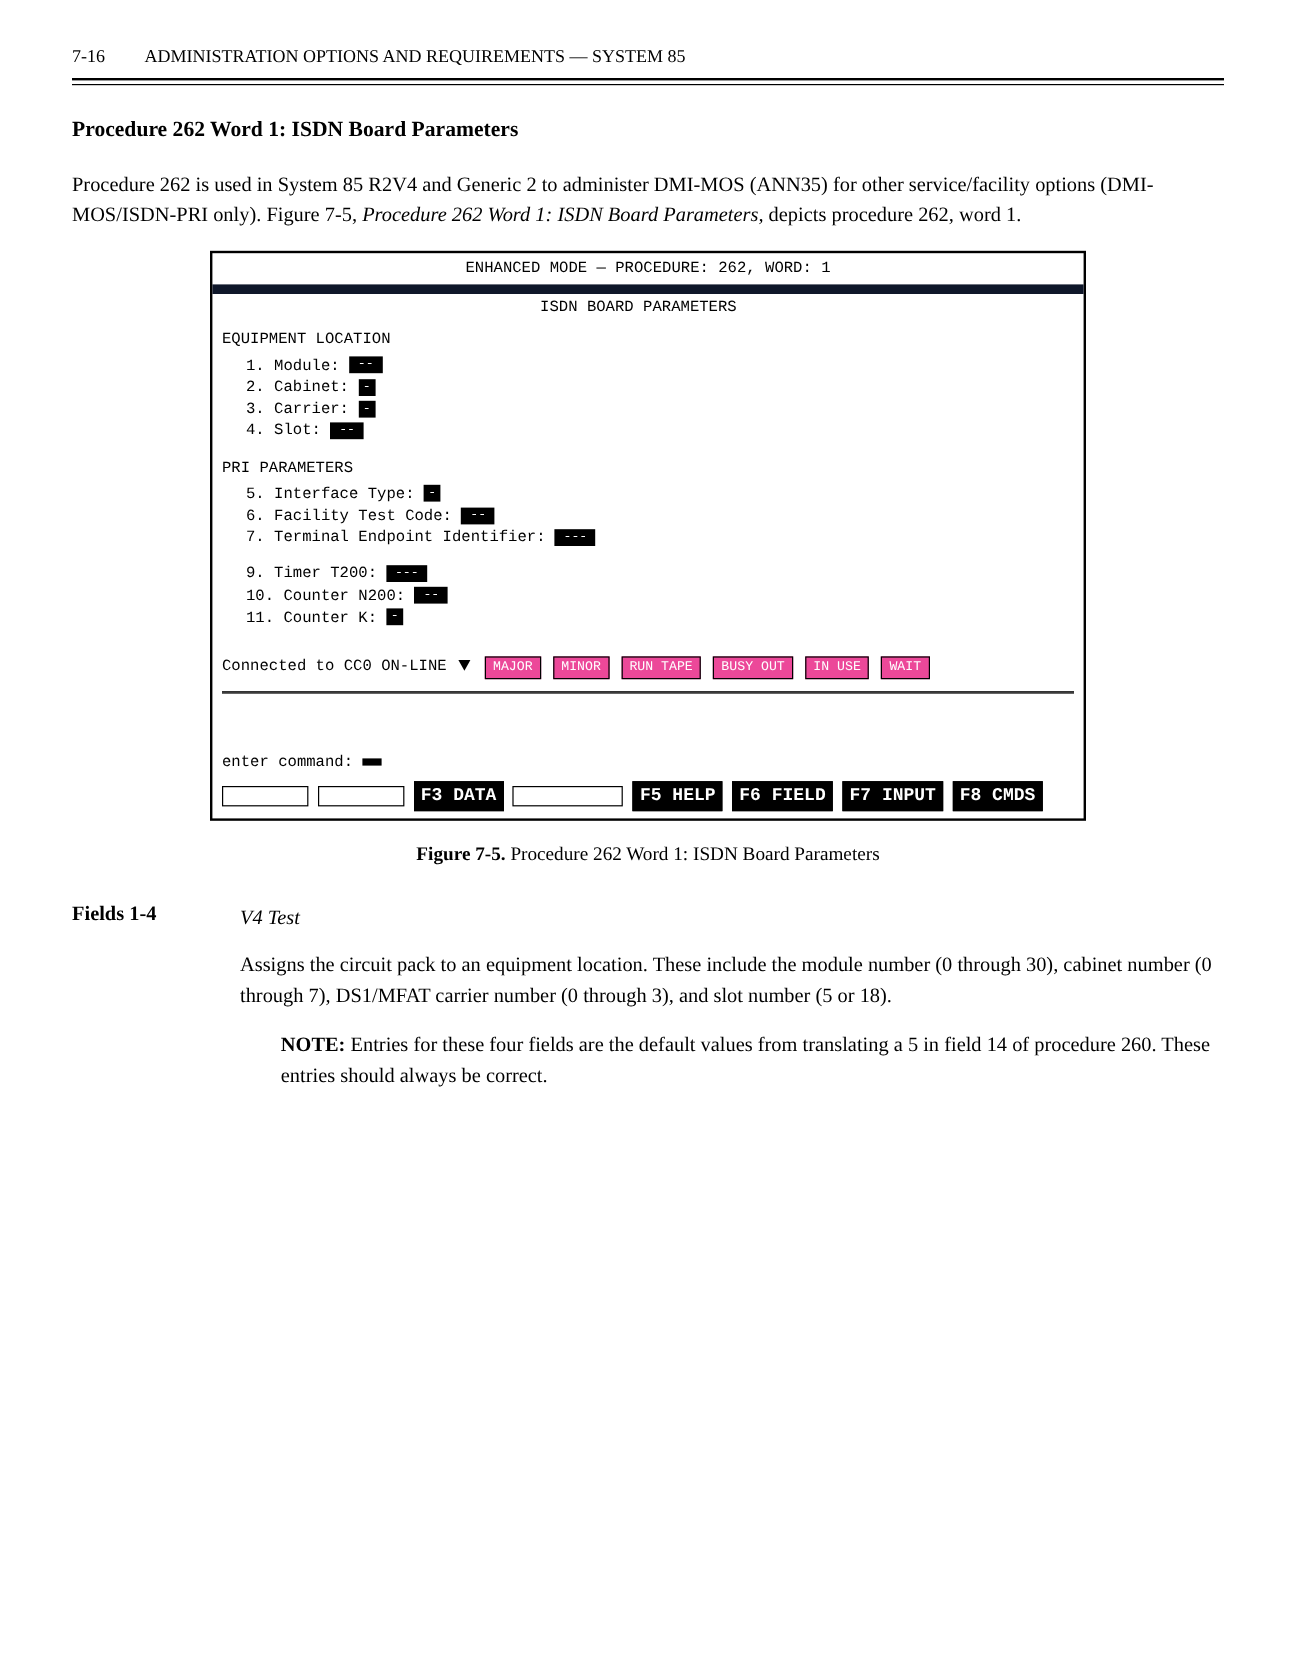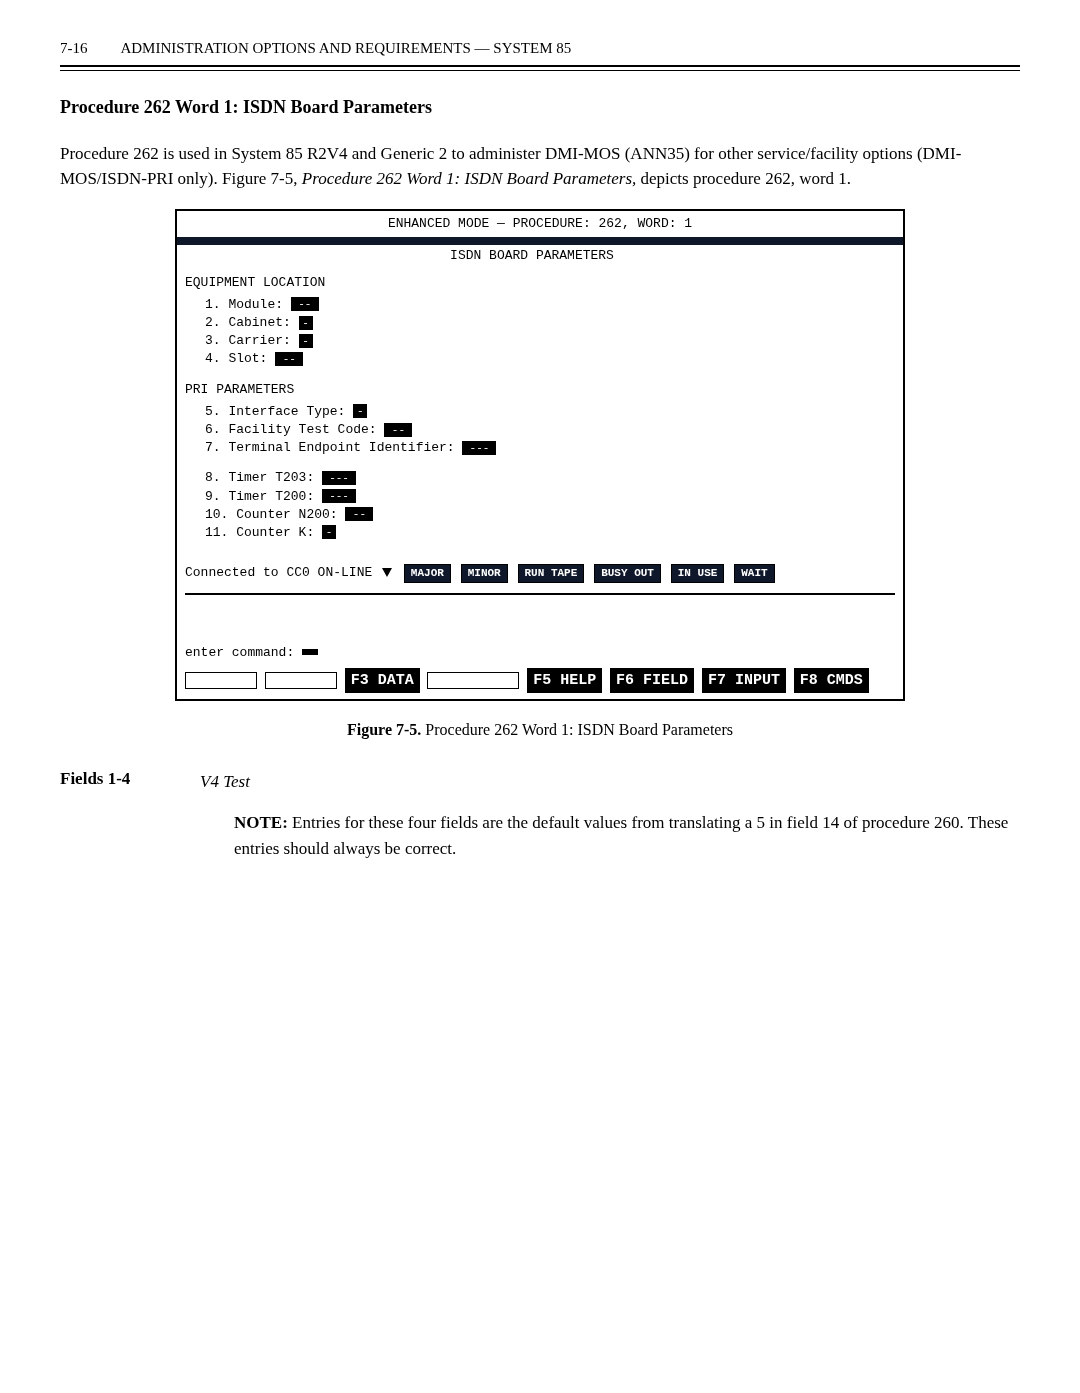--- a/index.html
+++ b/index.html
@@ -68,23 +68,23 @@
   .field-box.w3 { min-width: 30px; }
   .group { padding: 4px 8px 8px 8px; }
   .group-heading { padding: 4px 8px 0 8px; }
   .indent { padding-left: 28px; }
   .status-line {
     padding: 6px 8px 4px 8px;
   }
   .status-chip {
     display: inline-block;
     border: 1px solid #000;
-    background: #0f172a;
+    background: #ec4899;
     color: #fff;
-    font-weight: bold;
+    font-weight: normal;
     font-size: 11px;
     padding: 1px 6px;
     margin-left: 2px;
   }
   .status-block {
     display: inline-block;
     border-top: 1.5px solid #000;
     border-bottom: 1.5px solid #000;
     margin: 4px 0;
     padding: 0;
@@ -179,21 +179,20 @@
   </div>
 
   <div class="group-heading">PRI  PARAMETERS</div>
   <div class="group indent">
     <div><span>5.  Interface Type:</span> <span class="field-box sm">-</span></div>
     <div><span>6.            Facility Test Code:</span> <span class="field-box w2">--</span></div>
     <div><span>7.  Terminal Endpoint Identifier:</span> <span class="field-box w3">---</span></div>
   </div>
 
   <div class="group indent">
-    <div><span>8.    Timer T203:</span> <span class="field-box w3">---</span></div>
     <div><span>9.    Timer T200:</span> <span class="field-box w3">---</span></div>
     <div><span>10. Counter N200:</span> <span class="field-box w2">--</span></div>
     <div><span>11.    Counter K:</span> <span class="field-box sm">-</span></div>
   </div>
 
   <div style="height:8px"></div>
 
   <div class="status-line">
     <span>Connected to CC0 ON-LINE </span><span class="triangle"></span>
     <span class="status-chip">MAJOR</span>
@@ -223,17 +222,18 @@
 </div>
 
 <div class="figure-caption">
   <b>Figure 7-5.</b><span> Procedure 262 Word 1: ISDN Board Parameters</span>
 </div>
 
 <div class="field-def">
   <div class="field-def-label">Fields 1-4</div>
   <div class="field-def-body">
     <span class="ital">V4 Test</span>
+    <div>Assigns the circuit pack to an equipment location. These include the module number (0 through 30), cabinet number (0 through 7), DS1/MFAT carrier number (0 through 3), and slot number (5 or 18).</div>
     <div class="note-block">
       <b>NOTE:</b><span> Entries for these four fields are the default values from translating a 5 in field 14 of procedure 260. These entries should always be correct.</span>
     </div>
   </div>
 </div>
 
 </body></html>

